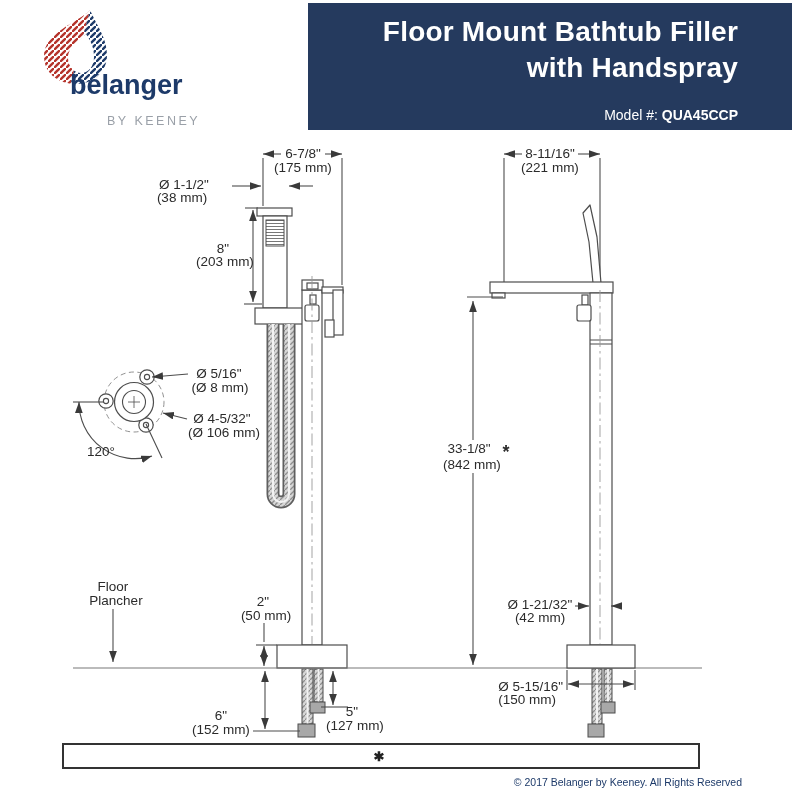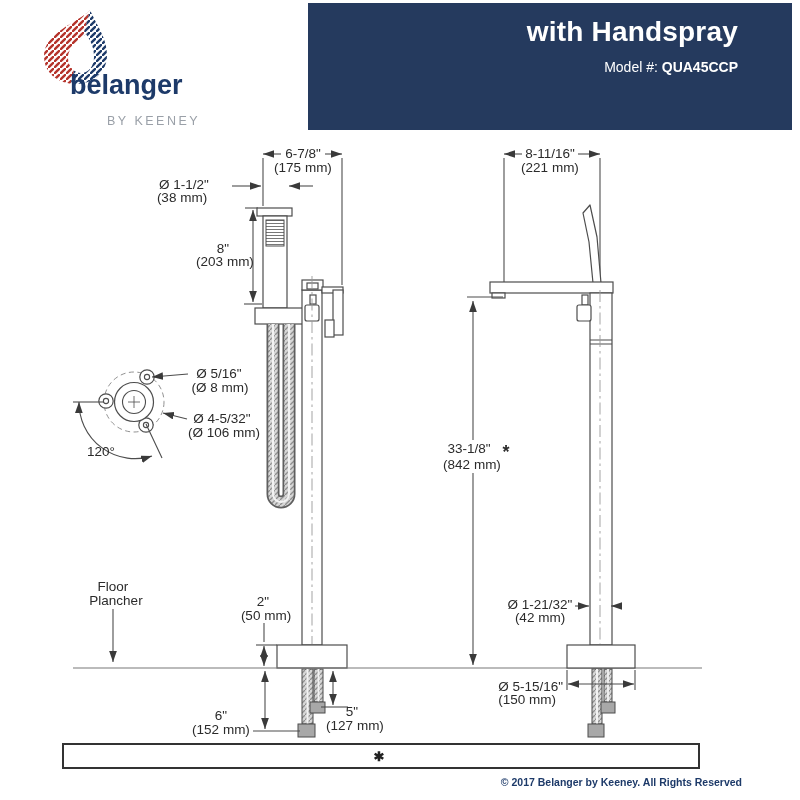--- a/index.html
+++ b/index.html
@@ -3,31 +3,31 @@
 <meta charset="utf-8">
 <style>
   html,body{margin:0;padding:0;background:#fff;}
   body{width:800px;height:800px;position:relative;overflow:hidden;
        font-family:"Liberation Sans", sans-serif;}
   .abs{position:absolute;}
   
   .title-box{left:308px;top:3px;width:484px;height:127px;background:#253a5e;
              color:#fff;box-sizing:border-box;padding:11px 54px 0 10px;text-align:right;}
   .title-line{font-size:28px;font-weight:bold;line-height:36px;letter-spacing:.2px;}
-  .model-line{margin-top:9px;font-size:14px;}
+  .model-line{margin-top:21px;font-size:14px;}
   .model-line .val{font-weight:bold;}
   
   .brand-name{left:70px;top:70px;font-size:27px;font-weight:bold;color:#1d3a69;}
   .brand-sub{left:107px;top:106px;font-size:12.5px;letter-spacing:2.5px;color:#9aa0a8;margin-top:8px;}
   
   .footnote{left:62px;top:743px;width:638px;height:26px;border:2px solid #333;
             box-sizing:border-box;display:flex;align-items:center;justify-content:center;
             font-size:12.6px;color:#222;white-space:nowrap;background:#fff;}
   .footnote .mark{font-weight:bold;margin-right:4px;font-size:13px;}
-  .copyright{right:58px;top:776px;font-size:10.5px;font-weight:bold;color:#1d3a69;}
+  .copyright{right:58px;top:776px;font-size:10.5px;font-weight:normal;color:#1d3a69;}
   
   svg.diagram{left:0;top:0;}
   svg .ln{stroke:#4d4d4d;stroke-width:1.1;fill:none;}
   svg .part{stroke:#4d4d4d;stroke-width:1.2;fill:#fff;}
   svg .cl{stroke:#999;stroke-width:.9;fill:none;stroke-dasharray:12 4 2.5 4;}
   svg text{stroke:none;fill:#2b2b2b;font-family:"Liberation Sans",sans-serif;
            font-size:13.5px;text-anchor:middle;}
   svg text.end{text-anchor:end;}
   svg text.star{font-size:18px;font-weight:bold;}
 </style>
@@ -52,20 +52,21 @@
     </defs>
     <path d="M60,2 C48,15 14,24 14,48 C14,65 28,76 46,76 C64,76 77,64 77,47 C77,30 67,18 60,2 Z" fill="url(#hatchRed)" clip-path="url(#clipL)"></path>
     <path d="M60,2 C48,15 14,24 14,48 C14,65 28,76 46,76 C64,76 77,64 77,47 C77,30 67,18 60,2 Z" fill="url(#hatchNavy)" clip-path="url(#clipR)"></path>
     <path d="M56,26 C50,33 38,38 38,50 C38,59 45,65 51,65 C59,65 64,58 64,49 C64,38 60,32 56,26 Z" fill="#fff"></path>
   </svg>
   <div class="abs brand-name">bélanger</div>
   <div class="abs brand-sub">BY KEENEY</div>
 </div>
 
 <div class="abs title-box">
+  <div class="title-line">Floor Mount Bathtub Filler</div>
   <div class="title-line">with Handspray</div>
   <div class="model-line">
     <span>Model #:</span>
     <span class="val">QUA45CCP</span>
   </div>
 </div>
 
 <svg class="abs diagram" width="800" height="800" viewBox="0 0 800 800">
   <defs>
     <marker id="ah" orient="auto-start-reverse" markerWidth="11" markerHeight="8" refX="10" refY="3.5">

